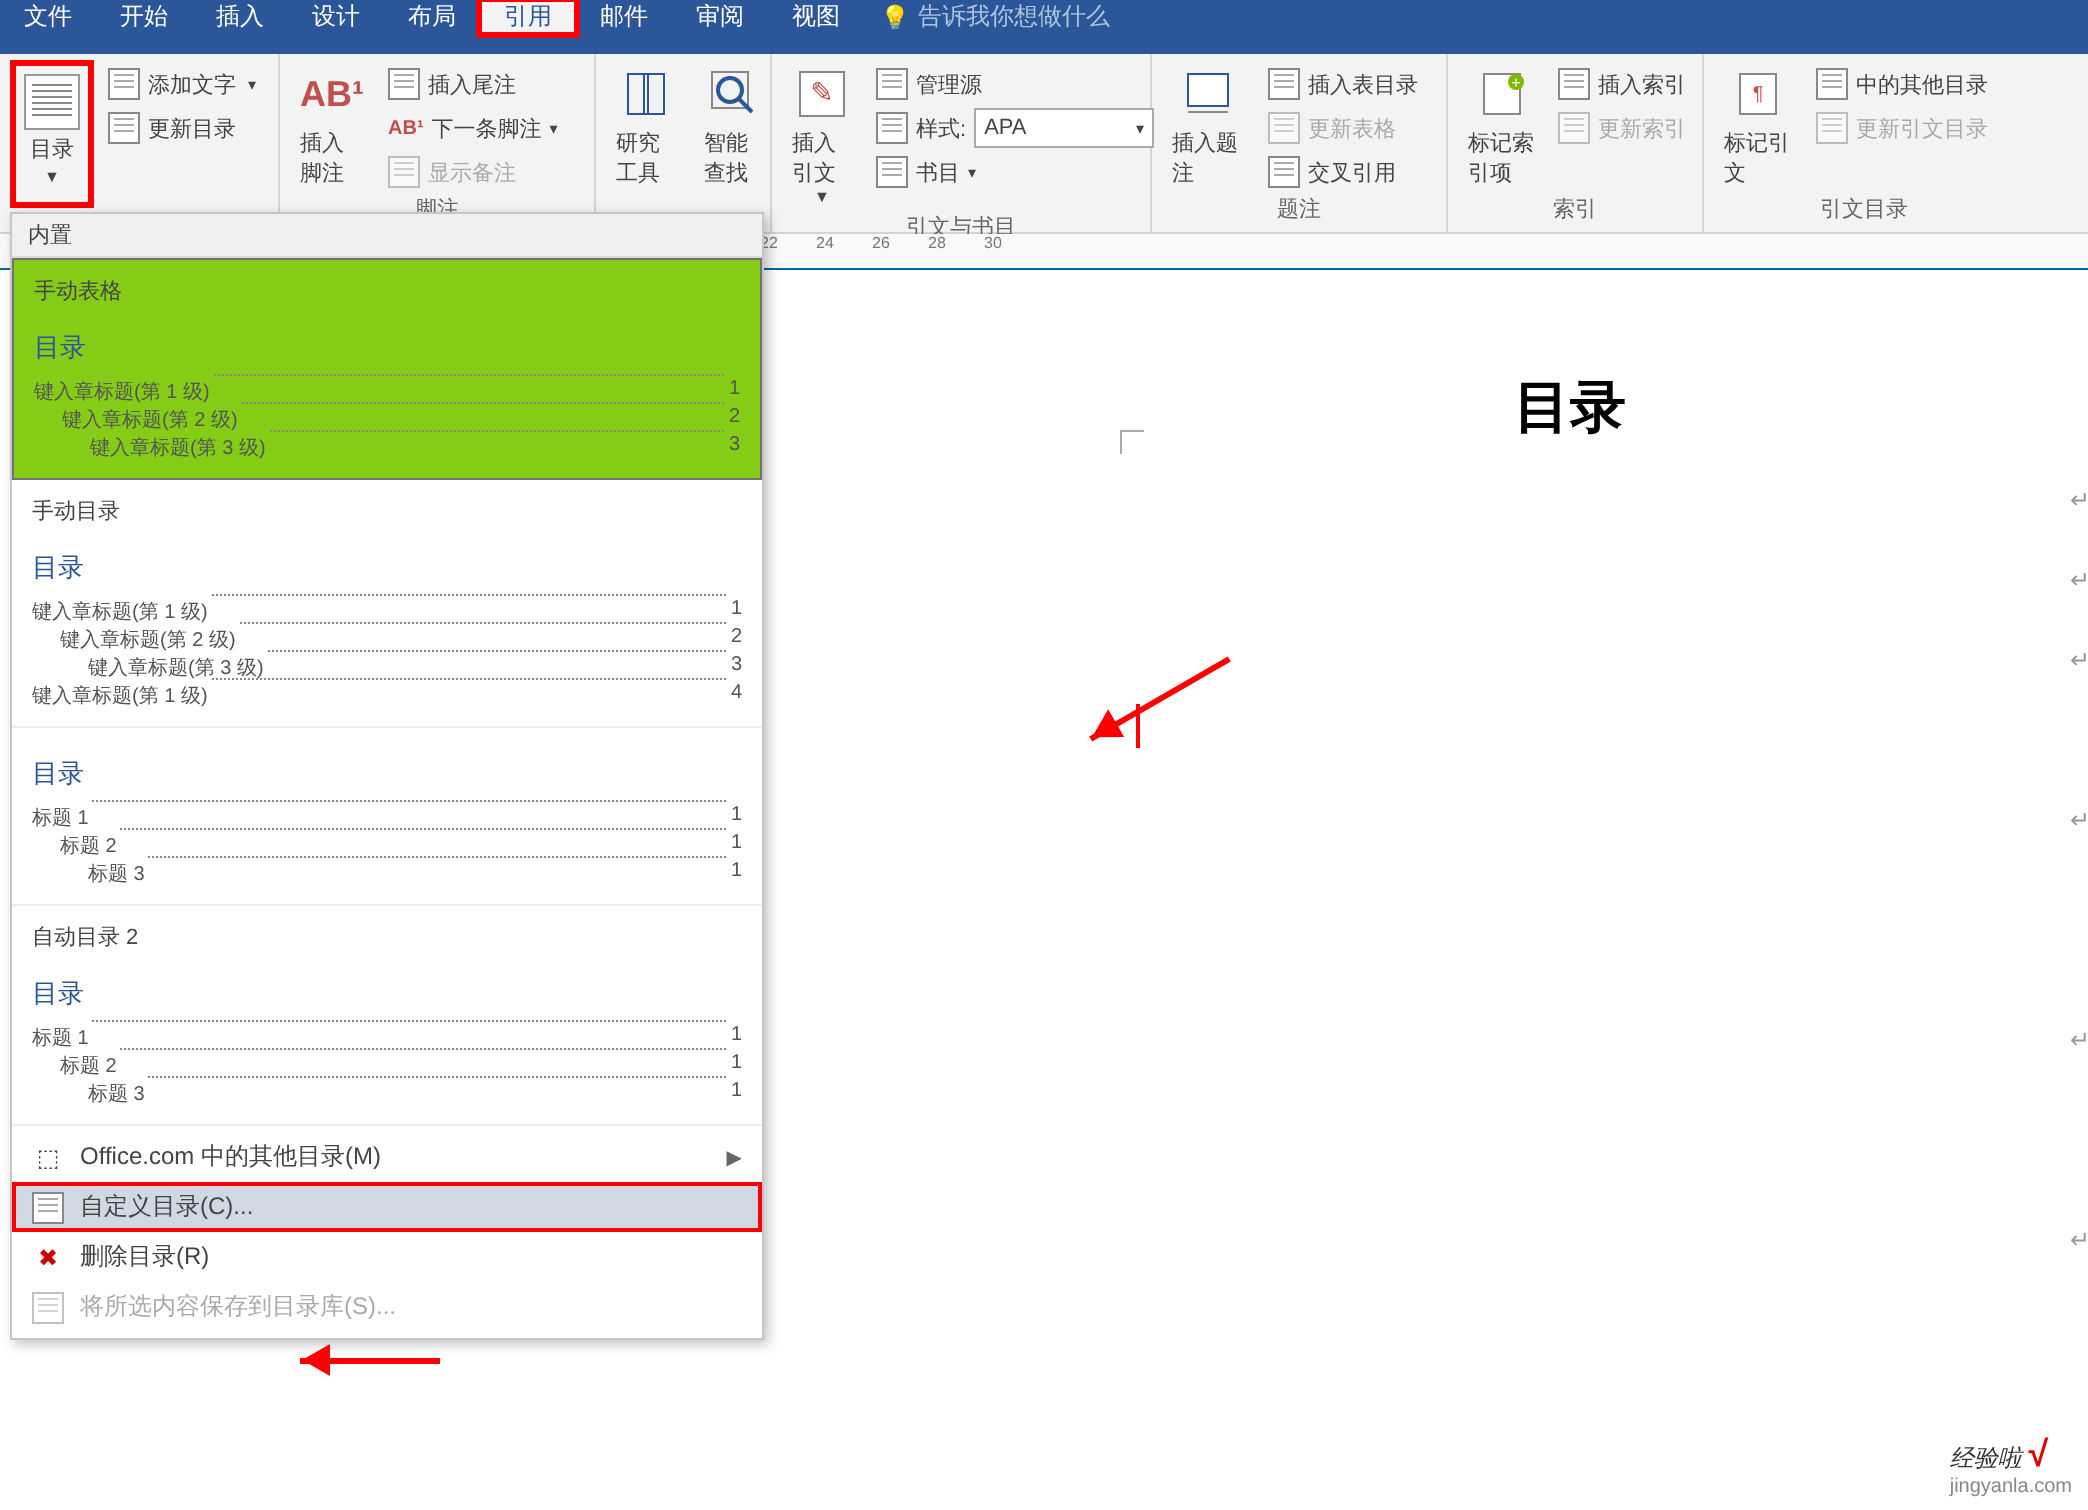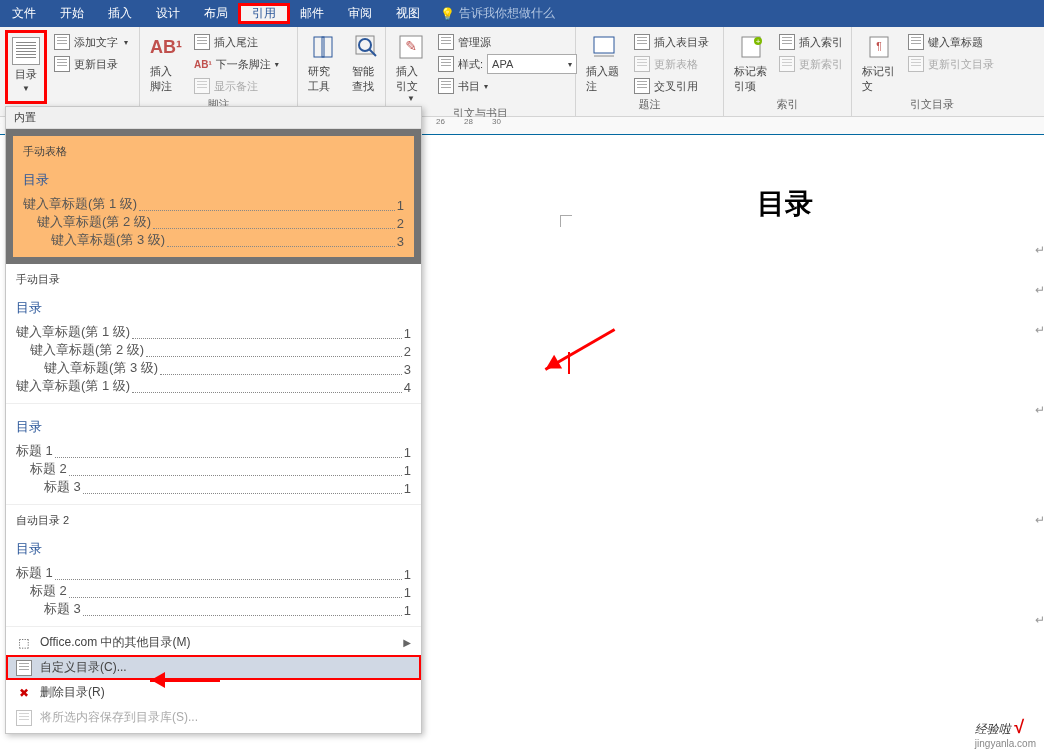--- a/index.html
+++ b/index.html
@@ -1,17 +1,17 @@
 <!DOCTYPE html>
 <html><head>
 <meta charset="utf-8">
 <style>
 *{margin:0;padding:0;box-sizing:border-box;font-family:"Microsoft YaHei","Segoe UI",sans-serif}
 body{width:1044px;height:755px;background:#fff;overflow:hidden;position:relative}
-.tabs{height:27px;background:#2b579a;display:flex;align-items:center;color:#fff;font-size:12px}
+.tabs{height:27px;background:#2b579a;display:flex;align-items:flex-start;color:#fff;font-size:12px}
 .tab{padding:0 12px;display:flex;align-items:center;cursor:pointer;white-space:nowrap}
 .tab.active{background:#f3f3f3;color:#2b579a}
 .tab.hl{outline:3px solid #ff0000;outline-offset:-1px;z-index:5}
 .tell{color:#b0c4e0;display:flex;align-items:center;gap:4px;padding-left:8px}
 .ribbon{height:90px;background:#f3f3f3;border-bottom:1px solid #d4d4d4;display:flex;position:relative}
 .rgroup{border-right:1px solid #d4d4d4;padding:2px 4px;display:flex;flex-direction:column;justify-content:space-between;position:relative}
 .rgroup-body{display:flex;gap:2px;flex:1}
 .rgroup-label{font-size:11px;color:#666;text-align:center;padding-bottom:2px}
 .rb-big{display:flex;flex-direction:column;align-items:center;justify-content:flex-start;padding:3px 6px;width:44px;font-size:11px;color:#444;cursor:pointer}
 .rb-big .ico{width:30px;height:30px;margin-bottom:2px;display:flex;align-items:center;justify-content:center}
@@ -27,27 +27,27 @@
 .ruler span{position:absolute}
 .doc-area{position:absolute;top:135px;left:425px;right:0;bottom:0;background:#fff}
 .page{width:600px;margin:20px 0 0 60px;padding:30px 40px;position:relative}
 .page h1{font-size:28px;font-family:"SimSun",serif;text-align:center;margin-bottom:40px;color:#000}
 .page .para{height:40px;position:relative}
 .page .para::after{content:'↵';position:absolute;right:0;color:#999;font-size:12px}
 .cursor{position:absolute;left:83px;top:197px;width:2px;height:22px;background:#ff0000}
 .corner{position:absolute;left:75px;top:60px;width:12px;height:12px;border-left:1px solid #aaa;border-top:1px solid #aaa}
 .arrow1{position:absolute;top:348px;left:540px;width:80px;height:3px;background:#ff0000;transform:rotate(-30deg)}
 .arrow1::before{content:'';position:absolute;left:-7px;top:-7px;border:8px solid transparent;border-right:14px solid #ff0000}
-.dropdown{position:absolute;top:106px;left:5px;width:417px;background:#fff;border:1px solid #c6c6c6;box-shadow:2px 2px 6px rgba(0,0,0,.25);z-index:100}
+.dropdown{position:absolute;top:106px;left:5px;width:377px;background:#fff;border:1px solid #c6c6c6;box-shadow:2px 2px 6px rgba(0,0,0,.25);z-index:100}
 .dd-header{background:#f0f0f0;border-bottom:1px solid #ddd;padding:3px 8px;font-size:11px;color:#444}
 .dd-section{padding:8px 10px;font-size:11px;color:#444;border-bottom:1px solid #eee}
-.dd-section.sel{background:#fdba74;border:7px solid #737373}
+.dd-section.sel{background:#84cc16;border:1px solid #737373}
 .dd-title{margin-bottom:12px}
 .dd-sub{font-size:11px;color:#444;margin:6px 0}
-.dd-line{display:flex;align-items:flex-end;font-size:13px;color:#555;font-family:SimSun,serif;white-space:nowrap}
+.dd-line{display:flex;align-items:flex-start;font-size:10px;color:#555;font-family:SimSun,serif;white-space:nowrap}
 .dd-line .dots{flex:1;border-bottom:1px dotted #888;margin:0 2px;position:relative;top:-2px}
 .dd-line.i1{padding-left:14px}
 .dd-line.i2{padding-left:28px}
 .dd-footer{padding:3px 0}
 .dd-item{display:flex;align-items:center;gap:8px;padding:4px 10px;font-size:12px;color:#444;cursor:pointer}
 .dd-item.hl{background:#d0d8e4}
 .dd-item.hot{outline:2px solid #ff0000;outline-offset:-2px}
 .dd-item .ico{width:16px;height:16px;display:inline-flex;align-items:center;justify-content:center}
 .dd-item .rarr{margin-left:auto;font-size:10px;color:#666}
 .arrow2{position:absolute;top:679px;left:150px;width:70px;height:3px;background:#ff0000;z-index:200}
@@ -250,21 +250,21 @@
             <svg width="26" height="26">
               <rect x="4" y="3" width="18" height="20" fill="#fff" stroke="#888"></rect>
               <text x="13" y="16" text-anchor="middle" font-size="10" fill="#c0504d">¶</text>
             </svg>
           </div>
           <span>标记引文</span>
         </div>
       <div class="rb-col">
         <div class="rb-small">
             <span class="ico generic-ico"></span>
-            <span>键入章标题</span>
+            <span>中的其他目录</span>
           </div>
         <div class="rb-small" style="color:#aaa">
             <span class="ico generic-ico" style="opacity:.5"></span>
             <span>更新引文目录</span>
           </div>
       </div>
     </div>
     <div class="rgroup-label">引文目录</div>
   </div>
 </div>

